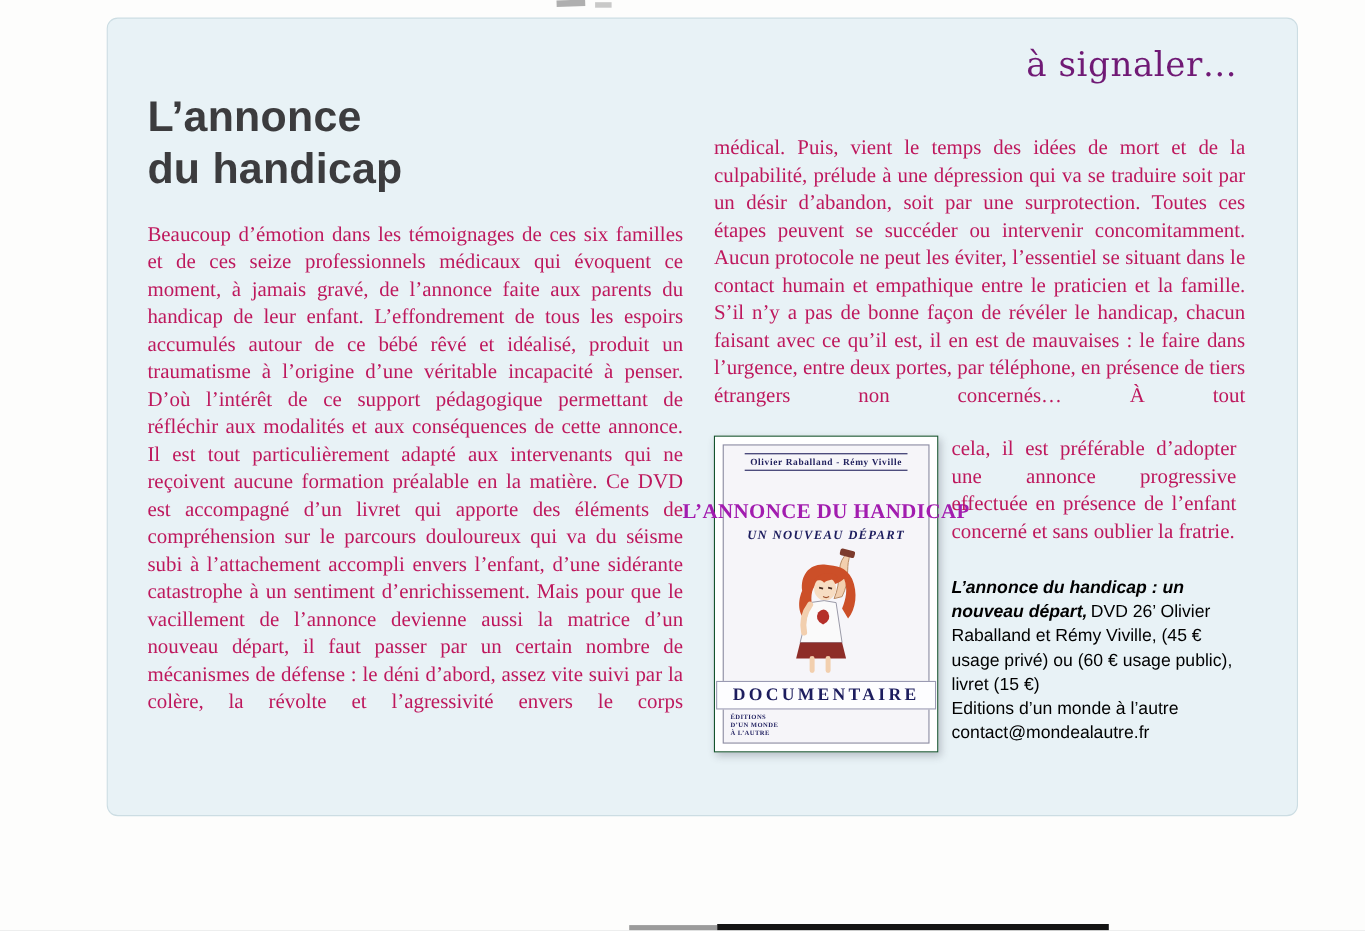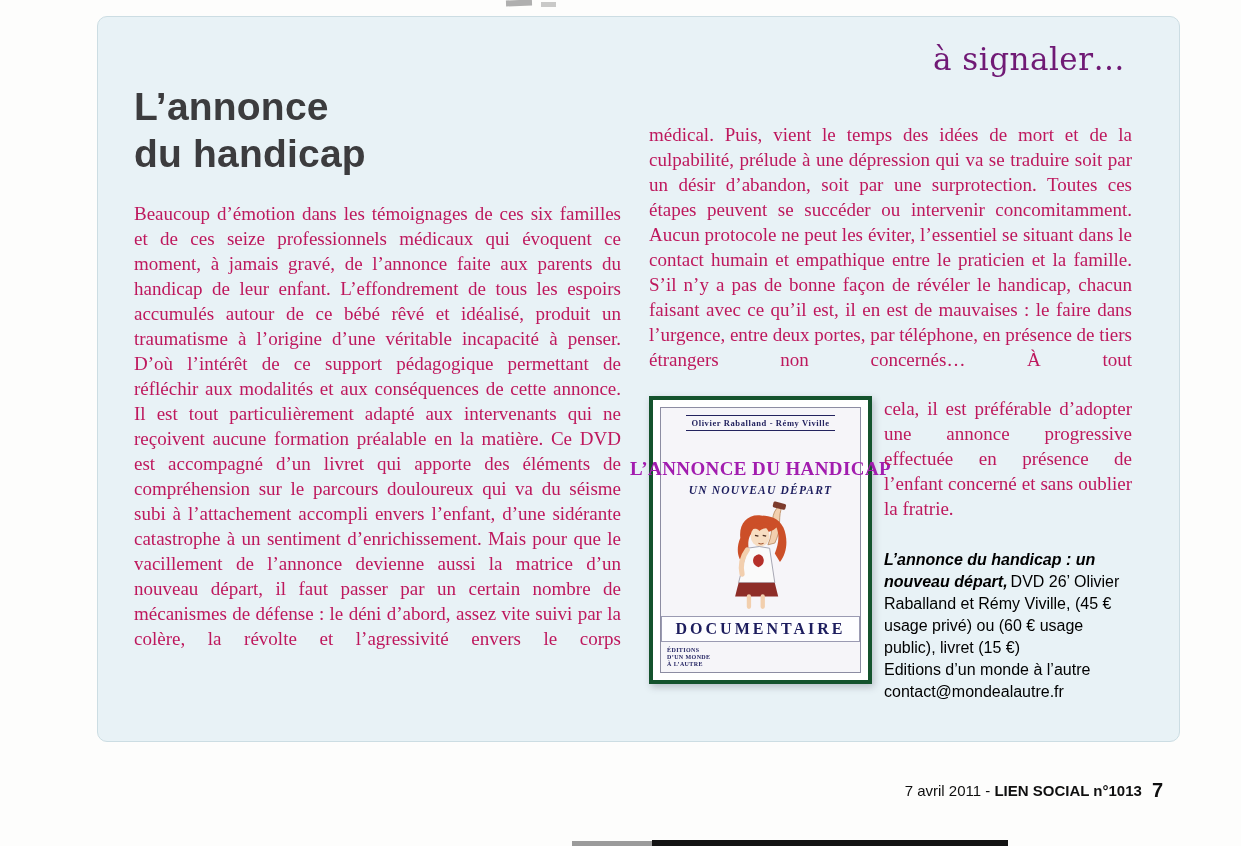--- a/index.html
+++ b/index.html
@@ -41,22 +41,22 @@
     text-align:justify;
     hyphens:auto; -webkit-hyphens:auto;
   }
   .jlast { text-align-last:justify; }
   .body1 { margin-top:24px; }
   .body2 { margin-top:105px; }
 
   .media-row { display:flex; margin-top:24px; }
 
   .cover {
-    width:223px; height:288px; background:#ffffff;
-    border:4px solid #14532d; box-shadow:2px 3px 7px rgba(60,60,80,.28);
+    width:204px; height:288px; background:#ffffff;
+    border:1px solid #14532d; box-shadow:2px 3px 7px rgba(60,60,80,.28);
     padding:7px; flex-shrink:0;
   }
   .cover-inner {
     height:100%; border:1px solid #8c8ca2; background:#f6f5f9;
     display:flex; flex-direction:column; align-items:center;
     padding:7px 6px 4px;
   }
   .cover-authors {
     font-size:8.5px; font-weight:bold; color:#23235f; letter-spacing:.6px;
     border-top:1px solid #23235f; border-bottom:1px solid #23235f;
@@ -164,18 +164,17 @@
               <div class="caption-line">contact@mondealautre.fr</div>
             </div>
           </div>
 
         </div>
       </div>
 
     </div>
   </div>
 
-  <div class="footer"><span class="f-date">7 avril 2011 - </span><span class="f-mag">LIEN SOCIAL n°1013</span><span class="f-page">7</span></div>
 
   <div class="bar-gray"></div>
   <div class="bar-black"></div>
 
 </div>
 
 </body></html>

